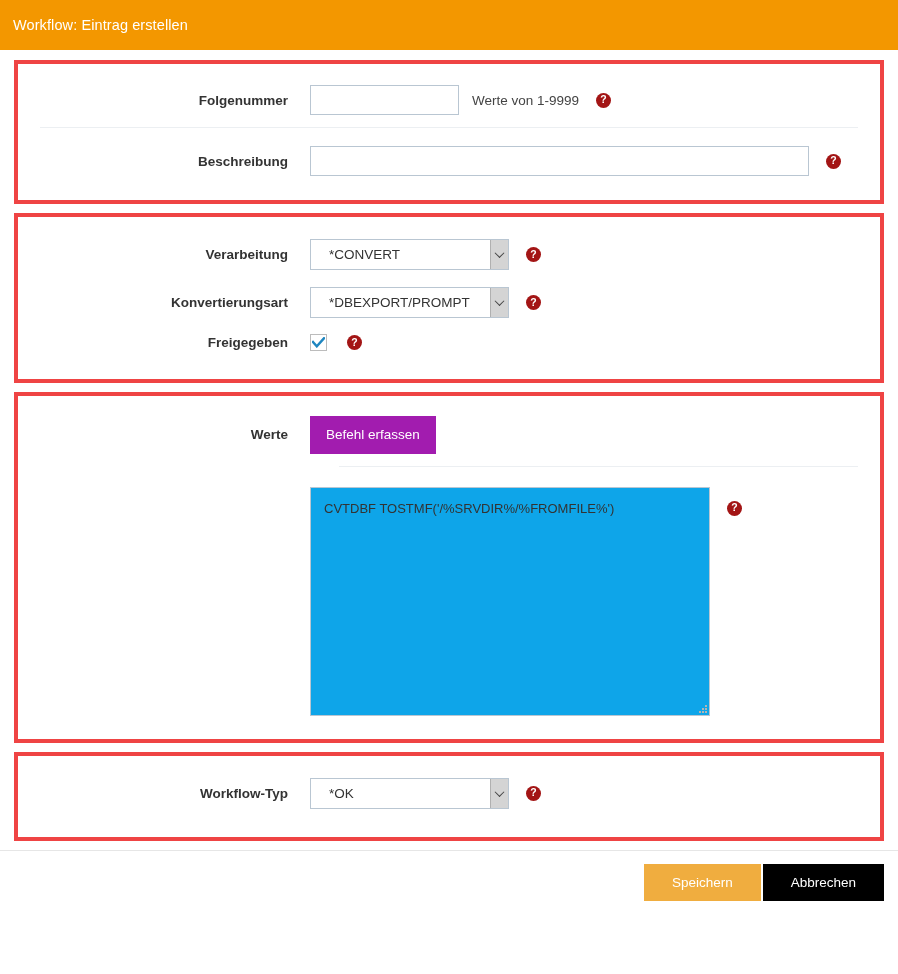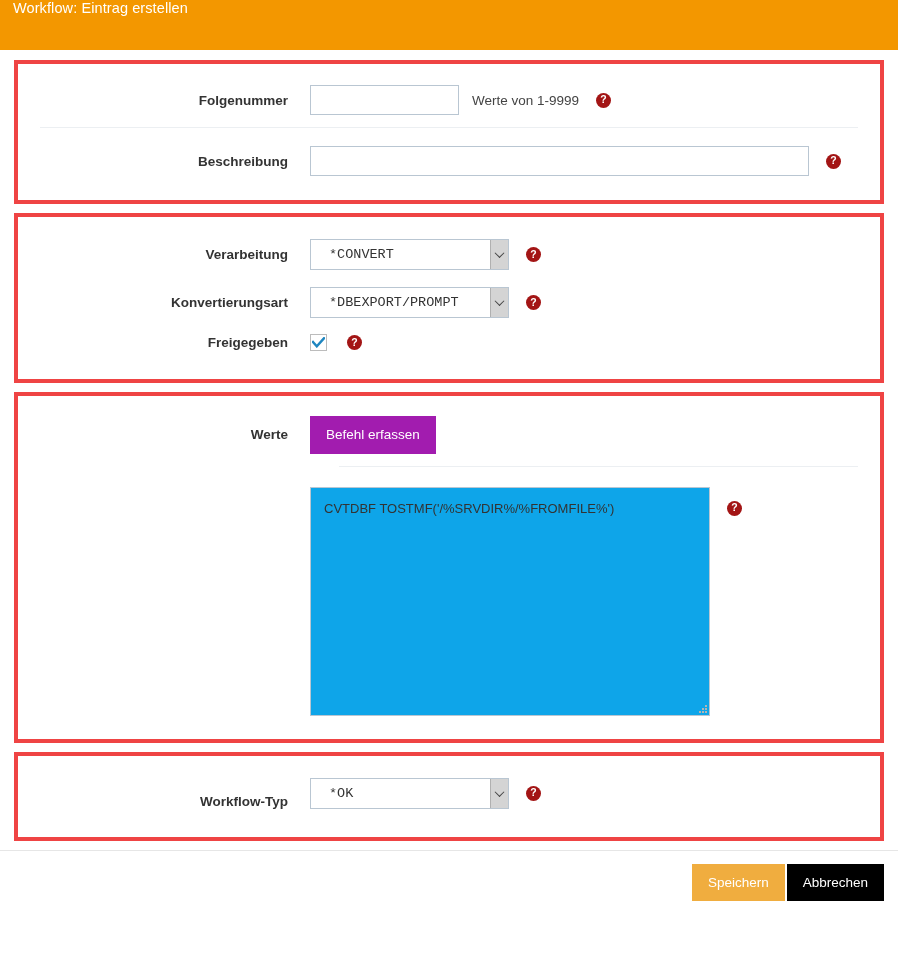--- a/index.html
+++ b/index.html
@@ -10,20 +10,21 @@
     font-family: "Liberation Sans", sans-serif;
     -webkit-font-smoothing: antialiased;
   }
   .page { position: relative; width: 898px; height: 974px; overflow: hidden; background: #fff; }
 
   
   .header {
     height: 50px;
     background: #f39700;
     display: flex;
+    align-items: center;
     padding-left: 13px;
   }
   .header-title {
     color: #ffffff;
     font-size: 14.5px;
     font-weight: 400;
     letter-spacing: .1px;
   }
 
   
@@ -100,21 +101,21 @@
   
   .sel {
     position: relative;
     height: 31px;
     border: 1px solid #b9c6d2;
     background: #ffffff;
     display: flex;
     align-items: center;
     cursor: pointer;
   }
-  .sel-wide { width: 199px; font-family: Liberation Mono, monospace; }
+  .sel-wide { width: 199px; }
   .sel-value {
     font-size: 13.5px;
     color: #333333;
     padding-left: 18px;
     flex: 1;
     white-space: nowrap;
     overflow: hidden;
   }
   .sel-btn {
     width: 18px;
@@ -197,21 +198,21 @@
     align-items: center;
     justify-content: flex-end;
     padding-right: 14px;
     gap: 2px;
   }
   .btn {
     border: none;
     font-size: 13.5px;
     font-family: "Liberation Sans", sans-serif;
     color: #ffffff;
-    padding: 0 16px;
+    padding: 0 28px;
     height: 37px;
     cursor: pointer;
     line-height: 37px;
   }
   .btn-save { background: #f0ad3f; }
   .btn-cancel { background: #000000; }
 </style>
 </head>
 <body>
 
@@ -301,21 +302,21 @@
               <i style="right:3px;bottom:3px;"></i>
               <i style="right:0;bottom:6px;"></i>
             </span>
           </span>
           <span class="help" style="margin-top:14px;">?</span>
         </div>
       </div>
     </div>
 
     <div class="panel">
-      <div class="row" style="padding-top:22px;padding-bottom:28px;align-items:flex-end;">
+      <div class="row" style="padding-top:22px;padding-bottom:28px;">
         <div class="label">Workflow-Typ</div>
         <div class="field">
           <div class="sel sel-wide">
             <span class="sel-value">*OK</span>
             <span class="sel-btn">
                 <i class="chev"></i>
               </span>
           </div>
           <span class="help">?</span>
         </div>

